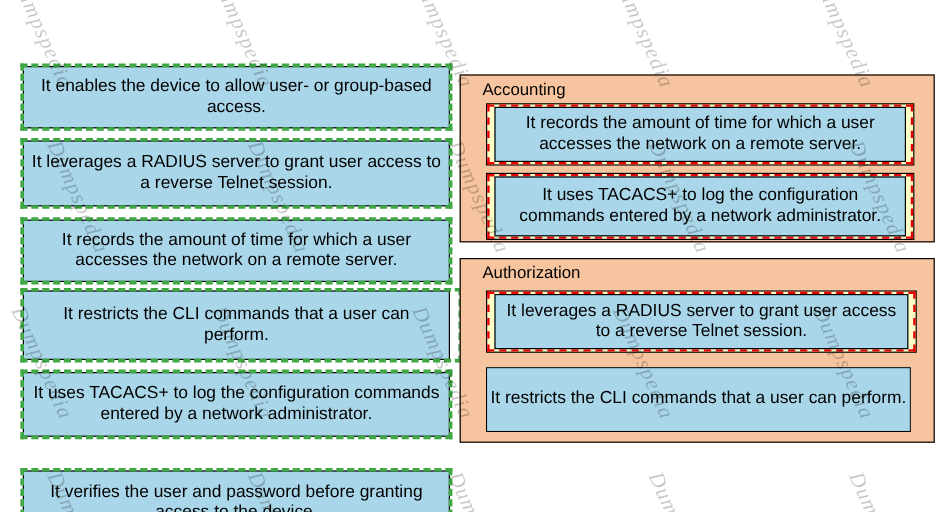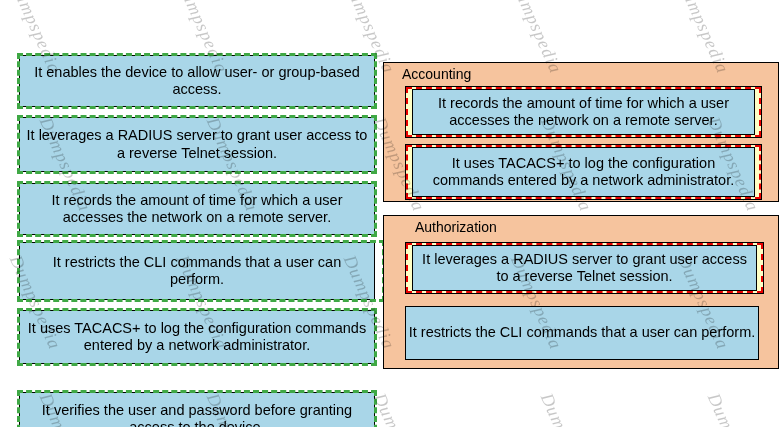--- a/index.html
+++ b/index.html
@@ -53,21 +53,21 @@
   
   .panel {
     position: absolute;
     left: 383px;
     width: 396px;
     box-sizing: border-box;
     background: var(--panel-orange, #F6C49E);
     border: 1px solid var(--border-black, #000);
   }
   .p-acc  { top: 62px;  height: 140px; }
-  .p-auth { top: 215px; height: 154px; padding-left: 13px; }
+  .p-auth { top: 215px; height: 154px; }
   .panel-label {
     font-size: 14px;
     padding: 3px 0 0 7px;
     margin-left: 11px;
   }
   .slot {
     position: absolute;
     box-sizing: border-box;
     background: var(--slot-yellow, #FFFFC5);
     border: 1px solid var(--border-black, #000);

